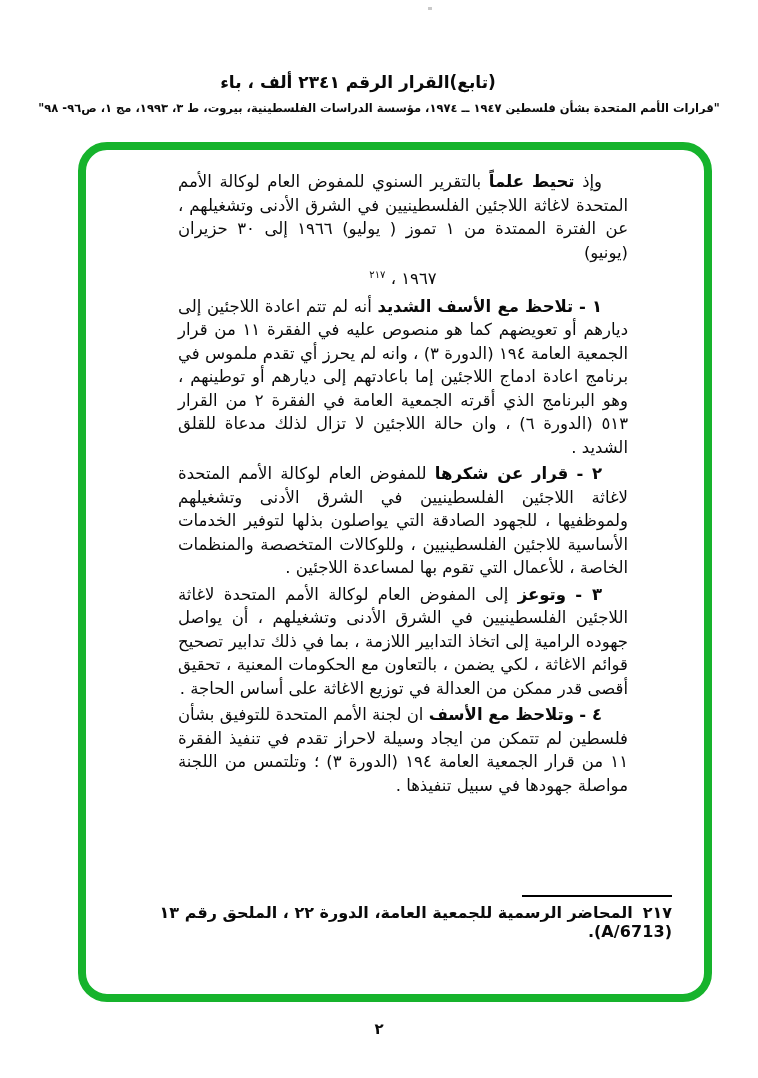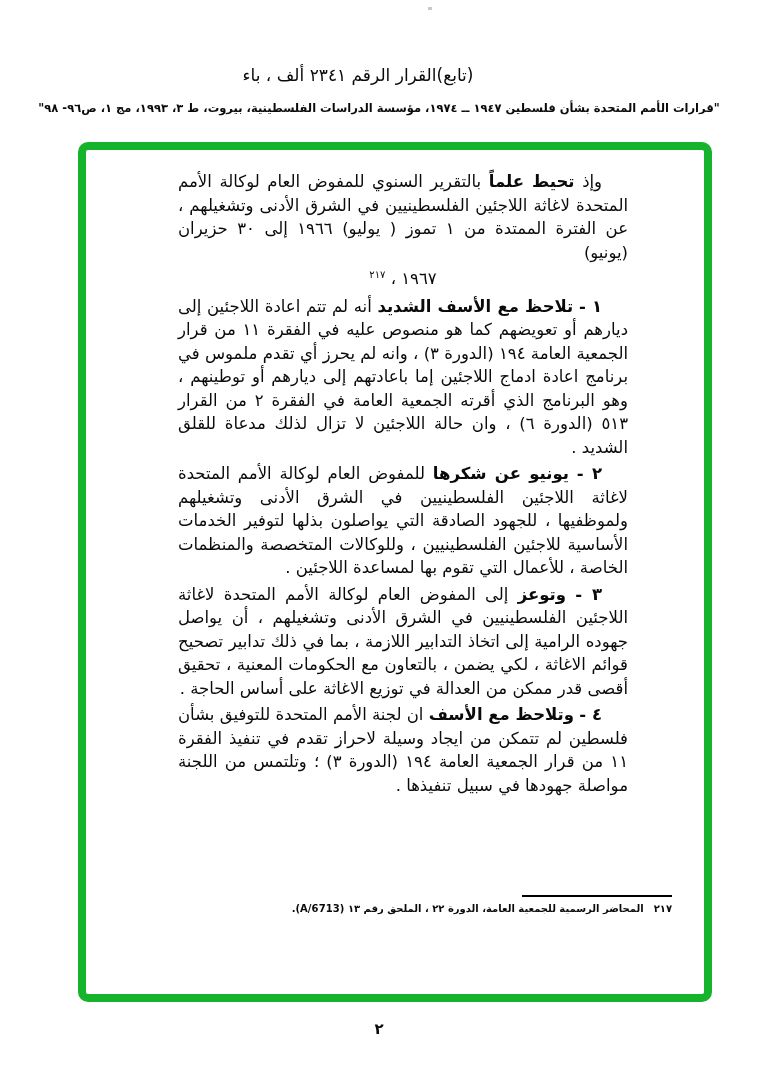--- a/index.html
+++ b/index.html
@@ -6,56 +6,56 @@
   .page{
     position:relative;
     width:758px;height:1078px;
     background:#ffffff;
     font-family:"DejaVu Sans",sans-serif;
     color:#0a0a0a;
     overflow:hidden;
   }
   .speck{position:absolute;left:428px;top:7px;width:4px;height:3px;background:#c9c9c9;}
   .hdr-title{
-    position:absolute;top:65px;left:0;width:716px;
+    position:absolute;top:72px;left:0;width:716px;
     text-align:center;direction:rtl;
-    font-size:17px;font-weight:normal;
+    font-size:17px;font-weight:bold;
   }
   .hdr-source{
     position:absolute;top:101px;left:0;width:758px;
     text-align:center;direction:rtl;
     font-size:11.5px;font-weight:bold;letter-spacing:0.2px;
   }
   .green-box{
     position:absolute;left:78px;top:142px;
     width:634px;height:860px;
     box-sizing:border-box;
     border:8px solid #16b32c;
-    border-radius:10px;
+    border-radius:29px;
   }
   .text-block{
     position:absolute;top:20px;right:76px;left:92px;
     direction:rtl;
     text-align:justify;
     font-size:16.5px;
     line-height:23.5px;
   }
   .para{margin:0 0 3px 0;text-indent:26px;}
   .para .lead{font-weight:bold;}
   .para .num{font-weight:bold;}
   .date-line{
     direction:rtl;text-align:center;margin:0 0 4px 0;
   }
   .date-line sup,.para sup{font-size:10px;vertical-align:super;line-height:0;}
   .footnote-area{
     position:absolute;top:745px;right:32px;left:40px;
     direction:rtl;text-align:right;
   }
   .fn-rule{width:150px;height:2px;background:#000;margin-bottom:6px;}
-  .footnote{font-size:10px;font-weight:bold;letter-spacing:0.1px;}
+  .footnote{font-size:16px;font-weight:bold;letter-spacing:0.1px;}
   .footnote .fn-ref{margin-left:10px;}
   .page-number{
     position:absolute;top:1020px;left:0;width:758px;
     text-align:center;font-size:15px;font-weight:bold;
   }
 </style>
 </head>
 <body>
 
 <div class="page">
@@ -67,21 +67,21 @@
 
   <div class="green-box" style="border-color: rgb(22, 179, 44);">
     <div class="text-block">
 
       <p class="para"><span>وإذ</span> <span class="lead">تحيط علماً</span> <span>بالتقرير السنوي للمفوض العام لوكالة الأمم المتحدة لاغاثة اللاجئين الفلسطينيين في الشرق الأدنى وتشغيلهم ، عن الفترة الممتدة من ١ تموز ( يوليو) ١٩٦٦ إلى ٣٠ حزيران (يونيو)</span></p>
 
       <div class="date-line"><span>١٩٦٧ ،</span> <sup>٢١٧</sup></div>
 
       <p class="para"><span class="num">١ -</span> <span class="lead">تلاحظ مع الأسف الشديد</span> <span>أنه لم تتم اعادة اللاجئين إلى ديارهم أو تعويضهم كما هو منصوص عليه في الفقرة ١١ من قرار الجمعية العامة ١٩٤ (الدورة ٣) ، وانه لم يحرز أي تقدم ملموس في برنامج اعادة ادماج اللاجئين إما باعادتهم إلى ديارهم أو توطينهم ، وهو البرنامج الذي أقرته الجمعية العامة في الفقرة ٢ من القرار ٥١٣ (الدورة ٦) ، وان حالة اللاجئين لا تزال لذلك مدعاة للقلق الشديد .</span></p>
 
-      <p class="para"><span class="num">٢ -</span> <span class="lead">يونيو عن شكرها</span> <span>للمفوض العام لوكالة الأمم المتحدة لاغاثة اللاجئين الفلسطينيين في الشرق الأدنى وتشغيلهم ولموظفيها ، للجهود الصادقة التي يواصلون بذلها لتوفير الخدمات الأساسية للاجئين الفلسطينيين ، وللوكالات المتخصصة والمنظمات الخاصة ، للأعمال التي تقوم بها لمساعدة اللاجئين .</span></p>
+      <p class="para"><span class="num">٢ -</span> <span class="lead">قرار عن شكرها</span> <span>للمفوض العام لوكالة الأمم المتحدة لاغاثة اللاجئين الفلسطينيين في الشرق الأدنى وتشغيلهم ولموظفيها ، للجهود الصادقة التي يواصلون بذلها لتوفير الخدمات الأساسية للاجئين الفلسطينيين ، وللوكالات المتخصصة والمنظمات الخاصة ، للأعمال التي تقوم بها لمساعدة اللاجئين .</span></p>
 
       <p class="para"><span class="num">٣ -</span> <span class="lead">وتوعز</span> <span>إلى المفوض العام لوكالة الأمم المتحدة لاغاثة اللاجئين الفلسطينيين في الشرق الأدنى وتشغيلهم ، أن يواصل جهوده الرامية إلى اتخاذ التدابير اللازمة ، بما في ذلك تدابير تصحيح قوائم الاغاثة ، لكي يضمن ، بالتعاون مع الحكومات المعنية ، تحقيق أقصى قدر ممكن من العدالة في توزيع الاغاثة على أساس الحاجة .</span></p>
 
       <p class="para"><span class="num">٤ -</span> <span class="lead">وتلاحظ مع الأسف</span> <span>ان لجنة الأمم المتحدة للتوفيق بشأن فلسطين لم تتمكن من ايجاد وسيلة لاحراز تقدم في تنفيذ الفقرة ١١ من قرار الجمعية العامة ١٩٤ (الدورة ٣) ؛ وتلتمس من اللجنة مواصلة جهودها في سبيل تنفيذها .</span></p>
 
 
 
     </div>
 
     <div class="footnote-area">

